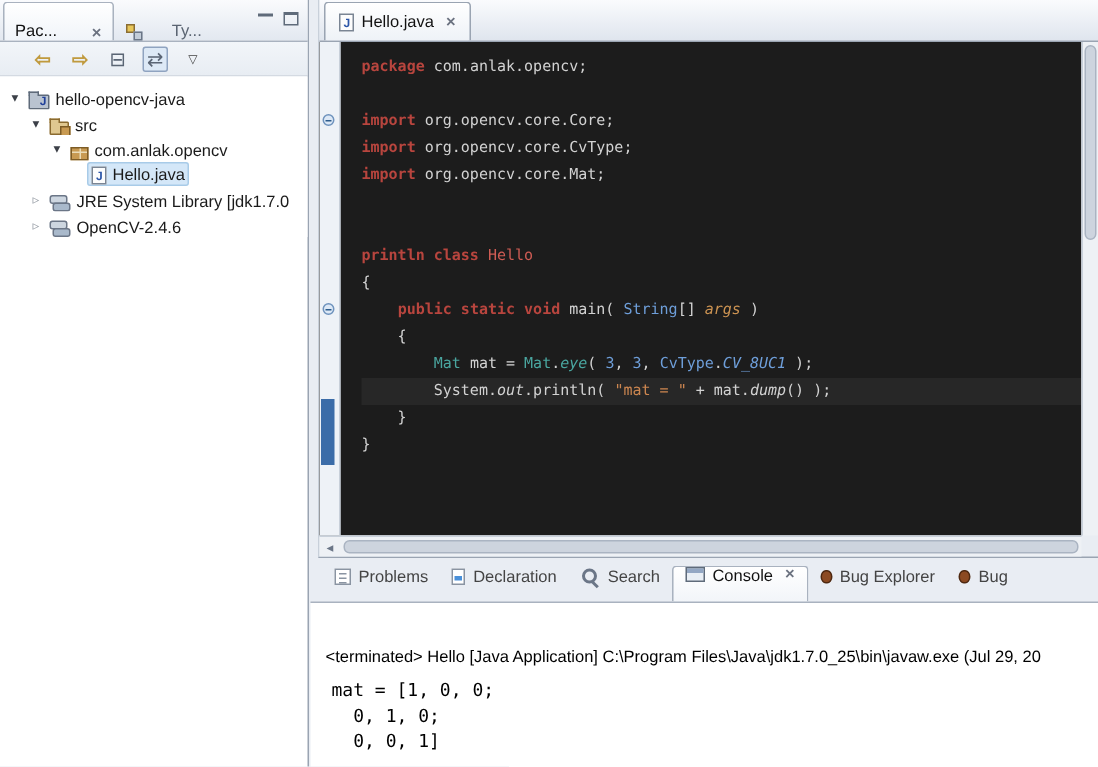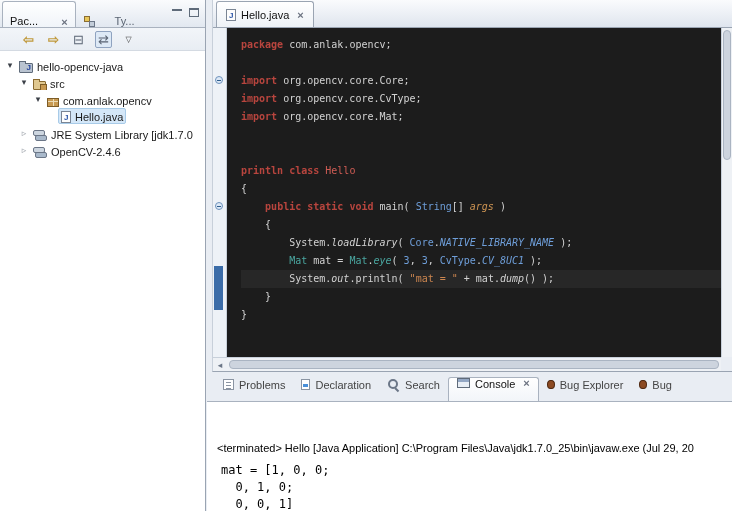--- a/index.html
+++ b/index.html
@@ -68,21 +68,21 @@
   .h-arrow{width:14px;text-align:center;color:#6b7687;font-size:9px}
   .h-arrow::before{content:"◂"}
   .h-thumb{flex:1;height:9px;margin:0 2px;background:#cdd4de;border:1px solid #aab4c2;border-radius:4px}
 
   
   .bottom-panel{position:absolute;left:207px;top:376px;right:0;bottom:0}
   .bottom-tabbar{height:26px;border-bottom:1px solid #a9b2bf;display:flex;align-items:flex-end;padding-left:8px;overflow:hidden}
   .btab{display:flex;align-items:flex-start;gap:5px;height:22px;padding:0 8px;color:#444;white-space:nowrap}
   .btab.active{background:linear-gradient(#fff,#f2f5f9);border:1px solid #a9b2bf;border-bottom:none;border-radius:3px 3px 0 0;font-weight:normal;color:#111;height:24px}
   .console-area{position:absolute;left:0;right:0;top:26px;bottom:0;background:#fff;overflow:hidden}
-  .console-title{margin:40px 0 0 10px;color:#000;white-space:nowrap}
+  .console-title{margin:30px 0 0 10px;color:#000;white-space:nowrap}
   .console-output{margin:8px 0 0 14px;font-family:"DejaVu Sans Mono",monospace;font-size:12px;line-height:17px;color:#000}
 
   
   .ticon{display:inline-block;position:relative;flex:none}
   .java-file-icon{width:10px;height:12px;background:#fdfdfd;border:1px solid #7a8594}
   .java-file-icon::before{content:"J";position:absolute;left:2px;top:1px;font:bold 8px "Liberation Sans",sans-serif;color:#2c56a8}
   .java-project-icon{width:14px;height:10px;background:#b9c3d0;border:1px solid #5f6b7a;border-radius:1px;margin-top:3px}
   .java-project-icon::before{content:"";position:absolute;top:-3px;left:-1px;width:5px;height:2px;background:#b9c3d0;border:1px solid #5f6b7a;border-bottom:none}
   .java-project-icon::after{content:"J";position:absolute;right:1px;top:-1px;font:bold 8px "Liberation Sans",sans-serif;color:#20409a}
   .source-folder-icon{width:13px;height:9px;background:#e0c890;border:1px solid #8a6a2f;border-radius:1px;margin-top:3px}
@@ -204,21 +204,20 @@
           <div class="code-line"></div>
           <div class="code-line"><span class="tk-k">import</span><span class="tk-d"> org.opencv.core.Core;</span></div>
           <div class="code-line"><span class="tk-k">import</span><span class="tk-d"> org.opencv.core.CvType;</span></div>
           <div class="code-line"><span class="tk-k">import</span><span class="tk-d"> org.opencv.core.Mat;</span></div>
           <div class="code-line"></div>
           <div class="code-line"></div>
           <div class="code-line"><span class="tk-k">println class</span><span class="tk-cl"> Hello</span></div>
           <div class="code-line"><span class="tk-d">{</span></div>
           <div class="code-line"><span class="tk-d">    </span><span class="tk-k">public static void</span><span class="tk-d"> main( </span><span class="tk-t">String</span><span class="tk-d">[] </span><span class="tk-arg">args</span><span class="tk-d"> )</span></div>
           <div class="code-line"><span class="tk-d">    {</span></div>
-          <div class="code-line"><span class="tk-d">        System.</span><span class="tk-m">loadLibrary</span><span class="tk-d">( </span><span class="tk-t">Core</span><span class="tk-d">.</span><span class="tk-ct">NATIVE_LIBRARY_NAME</span><span class="tk-d"> );</span></div>
           <div class="code-line"><span class="tk-d">        </span><span class="tk-lt">Mat</span><span class="tk-d"> mat = </span><span class="tk-lt">Mat</span><span class="tk-d">.</span><span class="tk-lm">eye</span><span class="tk-d">( </span><span class="tk-n">3</span><span class="tk-d">, </span><span class="tk-n">3</span><span class="tk-d">, </span><span class="tk-t">CvType</span><span class="tk-d">.</span><span class="tk-ct">CV_8UC1</span><span class="tk-d"> );</span></div>
           <div class="code-line current"><span class="tk-d">        System.</span><span class="tk-f">out</span><span class="tk-d">.</span><span class="tk-d">println</span><span class="tk-d">( </span><span class="tk-s">"mat = "</span><span class="tk-d"> + mat.</span><span class="tk-m">dump</span><span class="tk-d">() );</span></div>
           <div class="code-line"><span class="tk-d">    }</span></div>
           <div class="code-line"><span class="tk-d">}</span></div>
         </div>
     </div>
     <div class="v-scroll">
       <div class="v-thumb"></div>
     </div>
     <div class="h-scroll">

